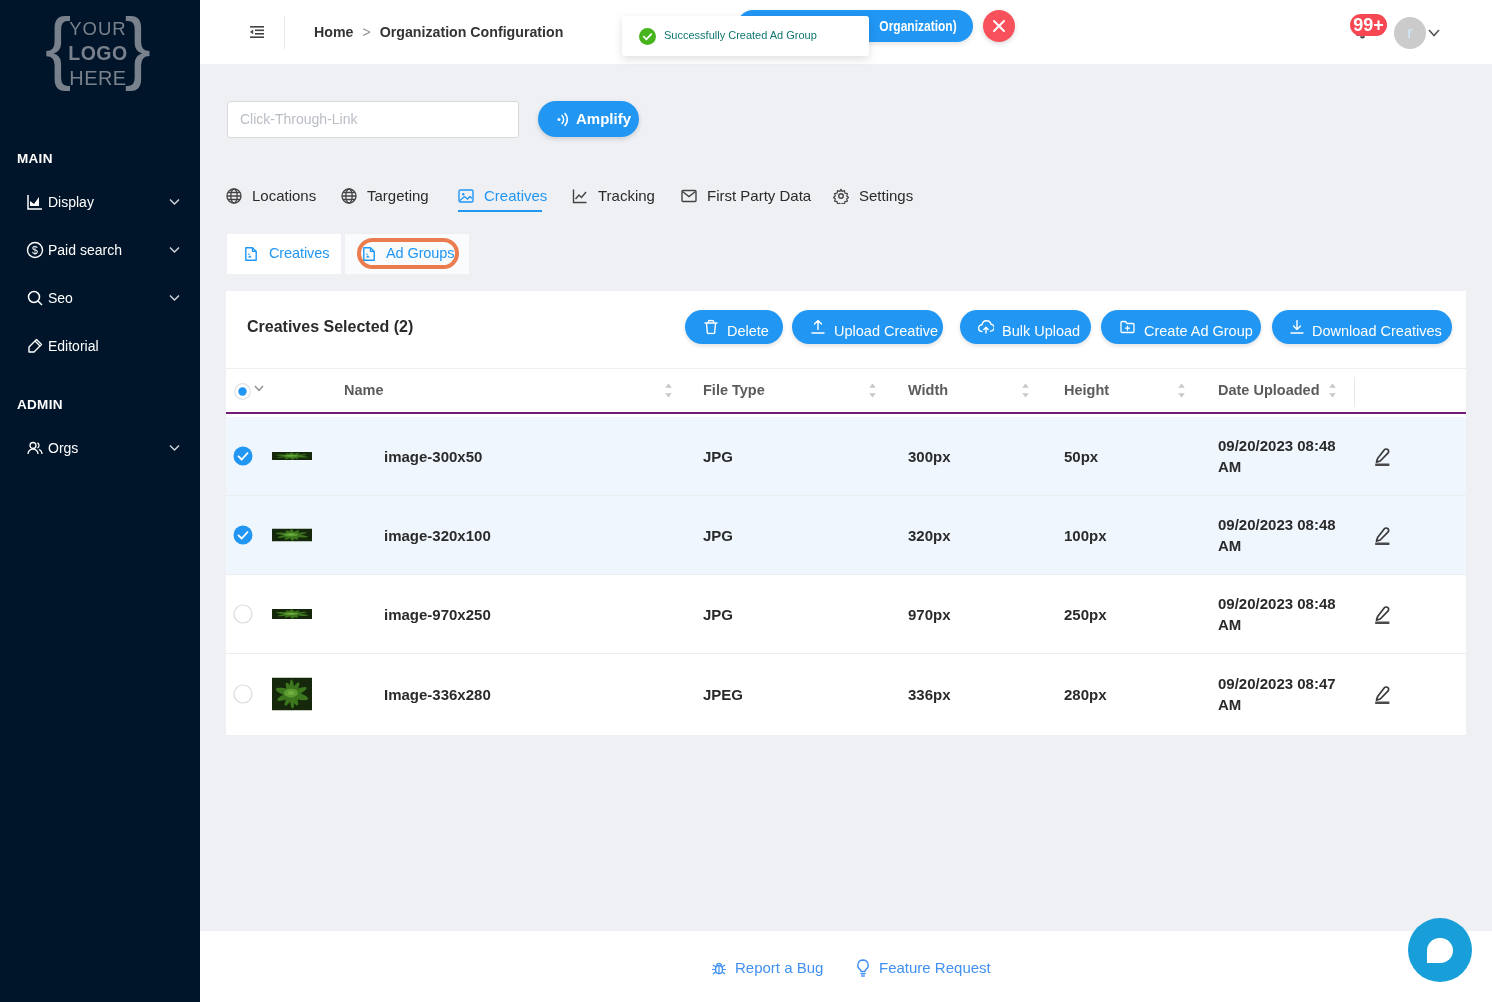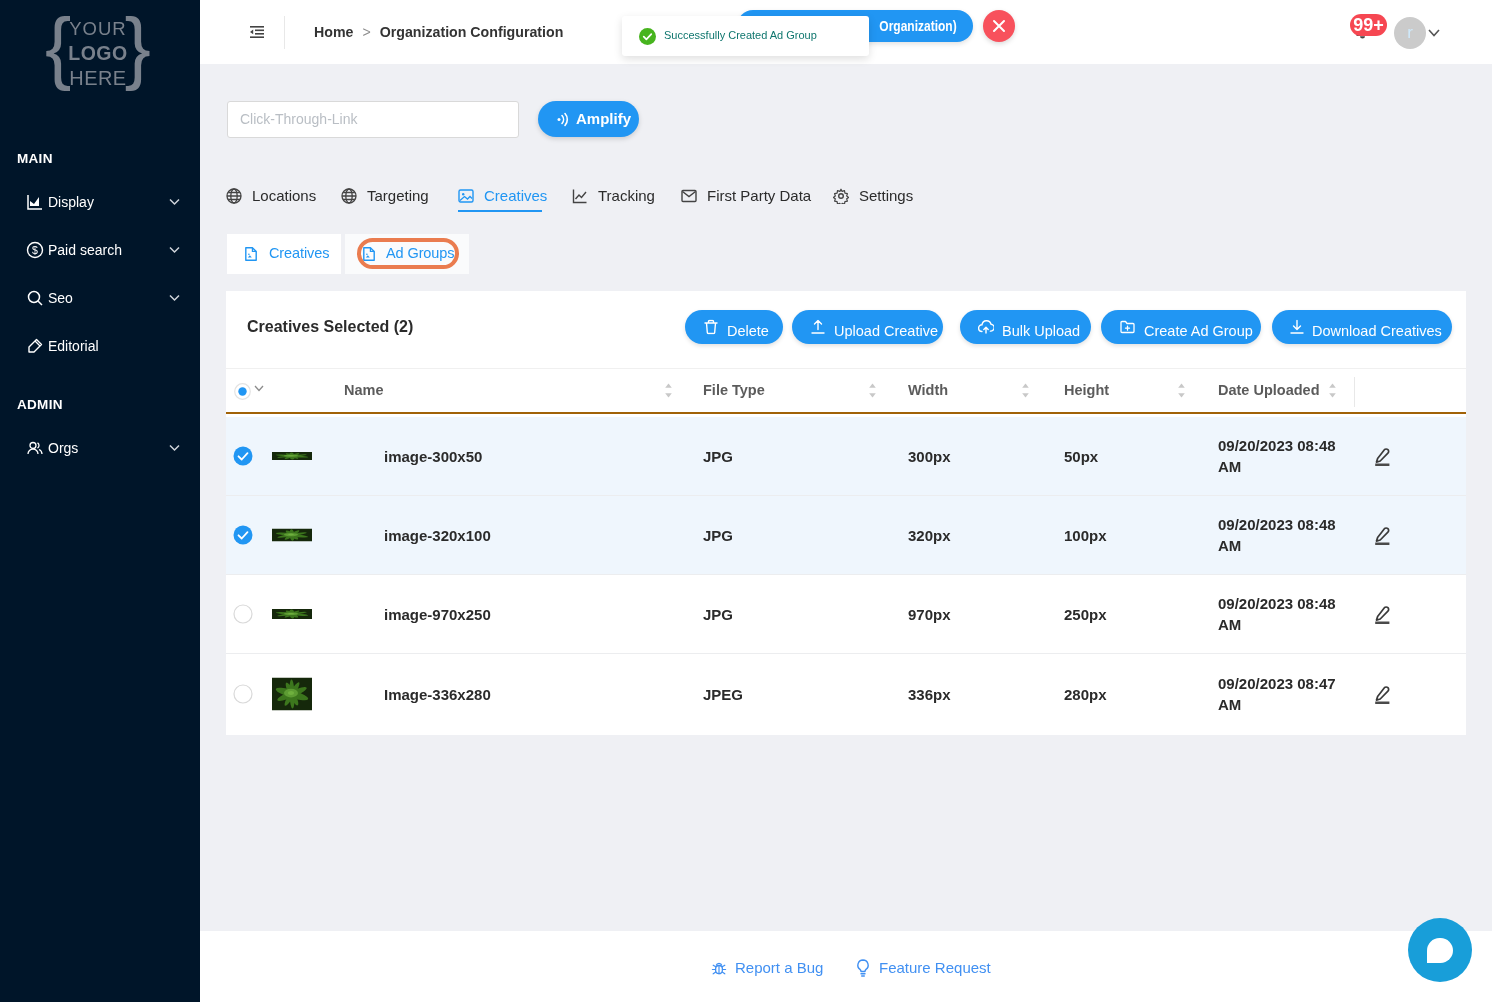--- a/index.html
+++ b/index.html
@@ -59,21 +59,21 @@
 .chip .tx { position:absolute; top:11px; white-space:nowrap; }
 .oring { position:absolute; left:357px; top:238px; width:102px; height:31px; border:4px solid #ea7c4f; border-radius:16px; z-index:3; }
 
 
 .card { position:absolute; left:226px; top:291px; width:1240px; height:444px; background:#fff; }
 .cardtitle { position:absolute; left:21px; top:27px; font-size:16px; font-weight:700; color:#2b2b2b; }
 .btn { position:absolute; top:19px; height:34px; background:#2196f3; border-radius:17px; color:#fff; font-size:14.5px; box-shadow:0 2px 4px rgba(0,0,0,0.12); }
 .btn svg { position:absolute; top:50%; transform:translateY(-50%); }
 .btn .tx { position:absolute; top:13px; white-space:nowrap; }
 
-.thead { position:absolute; left:0; top:77px; width:1240px; height:46px; border-top:1px solid #f0f0f0; border-bottom:2px solid #a16207; color:#5b5b5b; font-size:14.5px; font-weight:700; }
+.thead { position:absolute; left:0; top:77px; width:1240px; height:46px; border-top:1px solid #f0f0f0; border-bottom:2px solid #701a75; color:#5b5b5b; font-size:14.5px; font-weight:700; }
 .thead .cdiv { position:absolute; left:1128px; top:8px; width:1px; height:30px; background:#e8e8e8; }
 .trow { position:absolute; left:0; width:1240px; height:79px; border-bottom:1px solid #ecedef; font-size:15px; font-weight:700; color:#2b2b2b; }
 .trow.sel { background:#eff6fd; }
 .cell { position:absolute; top:50%; transform:translateY(-50%); }
 .c-name { left:118px;margin-left:40px; }
 .c-file { left:477px; }
 .c-width { left:682px; }
 .c-height { left:838px; }
 .c-date { left:992px; width:128px; line-height:21px; transform:translateY(-50%); }
 .thumb { position:absolute; left:46px; top:50%; transform:translateY(-50%); width:40px; }

